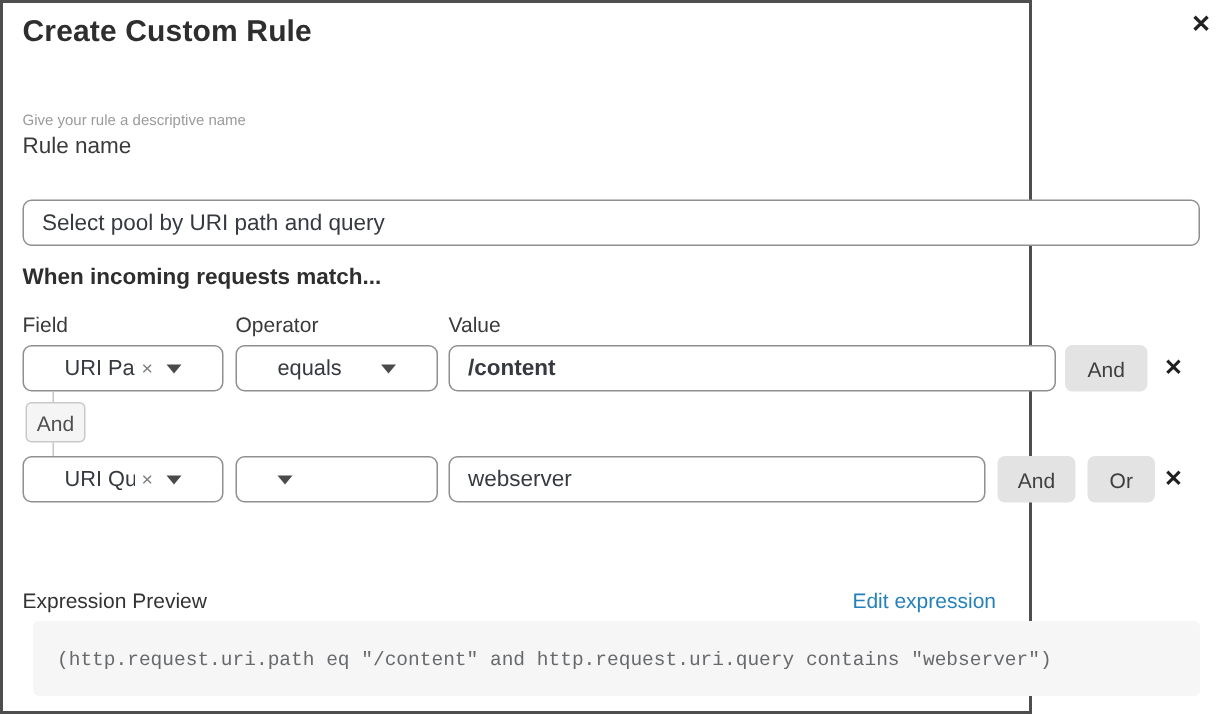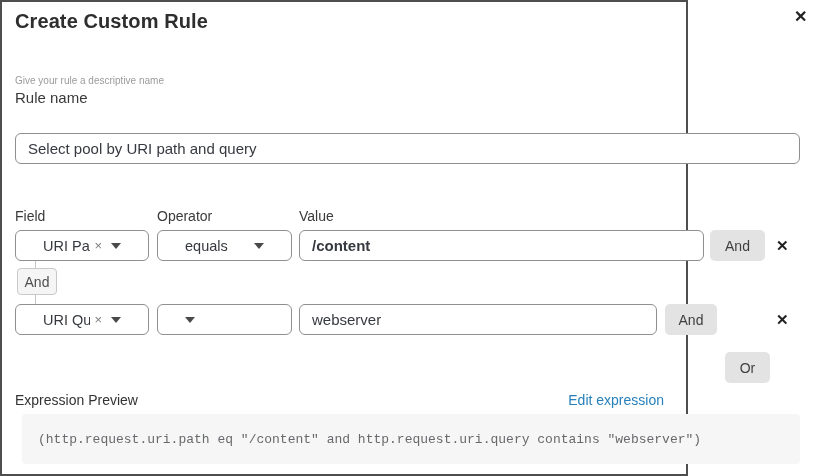--- a/index.html
+++ b/index.html
@@ -105,20 +105,21 @@
 
 <div class="dialog">
 
   <div class="abs dialog-title">Create Custom Rule</div>
   <div class="abs dialog-close">✕</div>
 
   <div class="abs field-label" style="left:13px; top:51px;margin-top:36px;">Rule name</div>
   <div class="abs helper-text" style="left:13px; top:73px;">Give your rule a descriptive name</div>
   <input class="abs text-input rule-name-input" type="text" value="Select pool by URI path and query" style="">
 
+  <div class="abs section-heading">When incoming requests match...</div>
   <div class="abs col-label" style="left:13px;">Field</div>
   <div class="abs col-label" style="left:155px;">Operator</div>
   <div class="abs col-label" style="left:297px;">Value</div>
 
   <div class="abs dropdown" style="left:13px; top:228px; width:134px;">
     <span class="dd-text">URI Path</span>
     <span class="dd-clear">×</span>
     <span class="caret"></span>
   </div>
   <div class="abs dropdown" style="left:155px; top:228px; width:135px;">
@@ -136,21 +137,21 @@
   <div class="abs dropdown" style="left:13px; top:302px; width:134px;">
     <span class="dd-text">URI Query St...</span>
     <span class="dd-clear">×</span>
     <span class="caret"></span>
   </div>
   <div class="abs dropdown" style="left:155px; top:302px; width:135px;">
     <span class="caret"></span>
   </div>
   <input class="abs text-input value-input" type="text" style="left: 297px; top: 302px; width: 358px;" value="webserver">
   <button class="abs logic-btn" style="left:663px; top:302px; width:52px;">And</button>
-  <button class="abs logic-btn" style="left:723px; top:302px; width:45px;margin-top:48px;">Or</button>
+  <button class="abs logic-btn" style="left:723px; top:302px; width:45px;">Or</button>
   <div class="abs row-close" style="left:774px; top:310px;">✕</div>
 
   <div class="abs expr-label">Expression Preview</div>
   <a class="abs edit-link" href="#">Edit expression</a>
   <div class="abs code-block">
     <span class="code-text">(http.request.uri.path eq "/content" and http.request.uri.query contains "webserver")</span>
   </div>
 
 </div>
 

